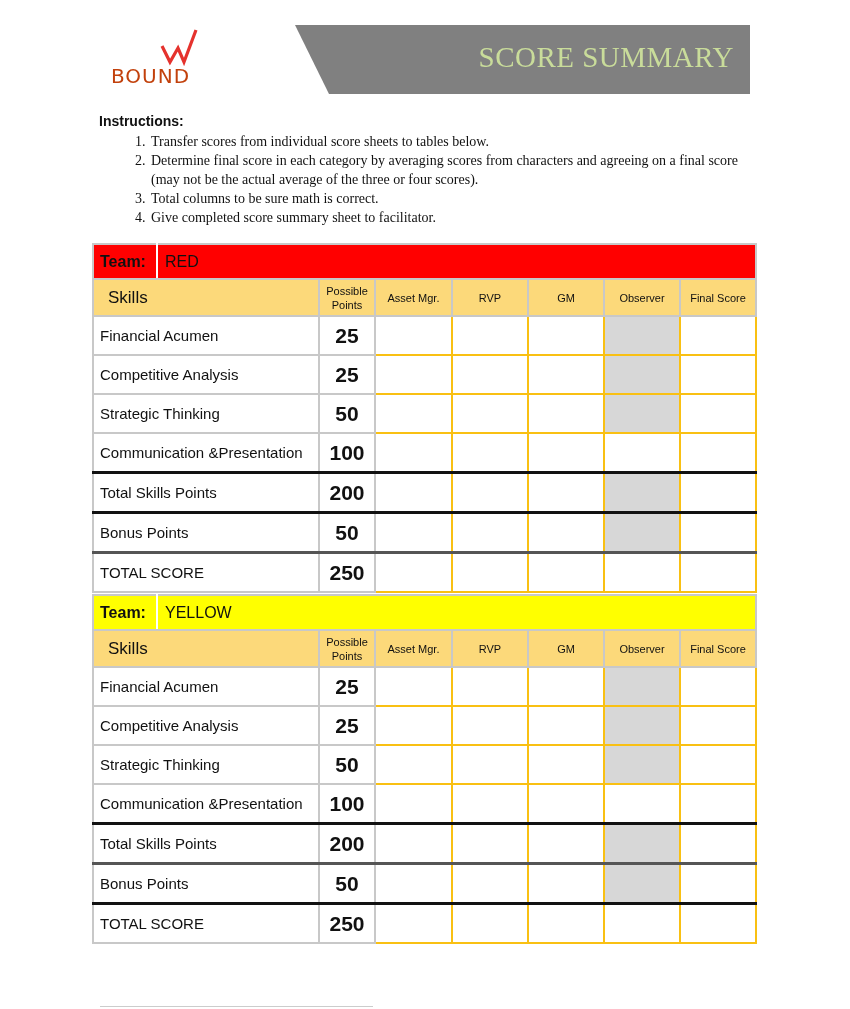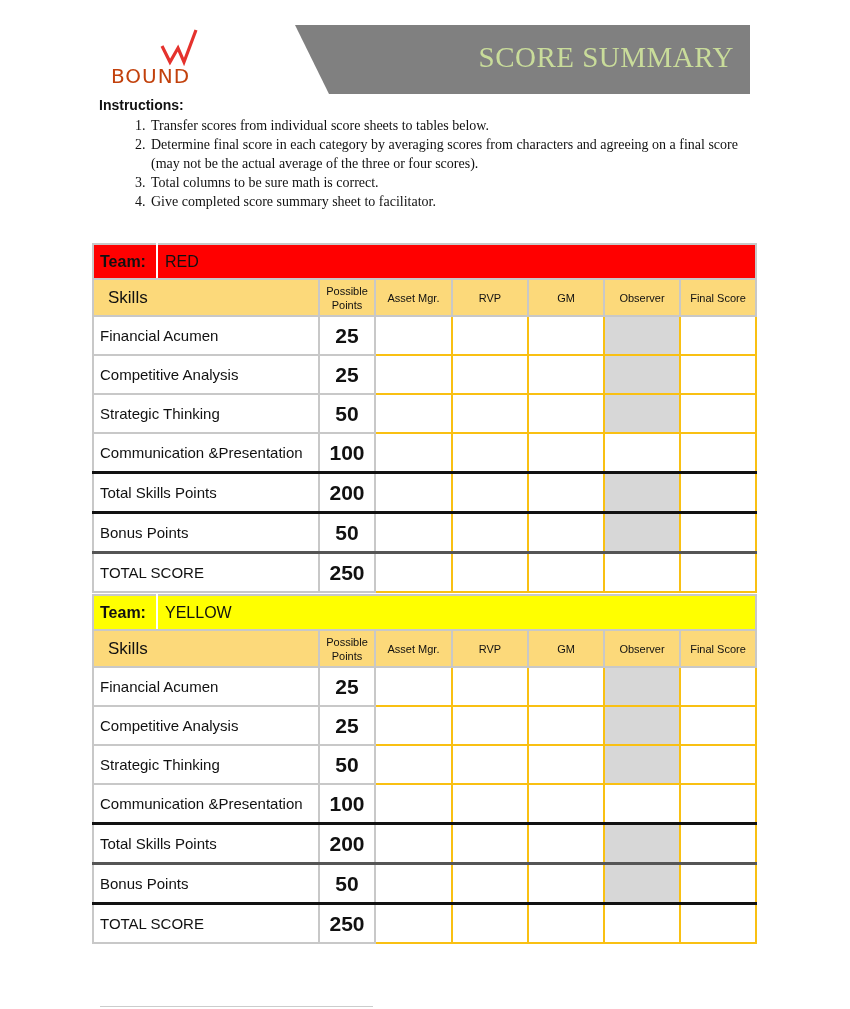--- a/index.html
+++ b/index.html
@@ -12,21 +12,21 @@
     .logo .up .w { color: transparent; display: inline-block; width: 33px; }
     .logo svg.check { position: absolute; left: 50px; top: -2px; }
     .logo .bound { position: absolute; left: 1px; top: 37px; font-size: 20px; color: #c2410c;
                    font-family: "DejaVu Sans", sans-serif; letter-spacing: 1px; line-height: 22px; }
 
     .banner { position: absolute; left: 295px; top: 25px; width: 455px; height: 69px; }
     .banner svg { position: absolute; left: 0; top: 0; }
     .banner .title { position: absolute; right: 16px; top: 16px; font-family: "Liberation Serif", "DejaVu Serif", serif;
                      font-size: 29px; color: #c9dc9a; letter-spacing: 0.5px; margin-left: 12px; }
 
-    .instructions { position: absolute; left: 99px; top: 96px; width: 660px; font-size: 14px; line-height: 19px; }
+    .instructions { position: absolute; left: 99px; top: 112px; width: 660px; font-size: 14px; line-height: 19px; }
     .instructions .hdr { font-weight: bold; font-size: 14px; }
     .instructions ol { margin: 1px 0 0 0; padding-left: 50px; }
     .instructions li { padding-left: 2px; font-family: Liberation Serif, serif; }
 
     .score-table { position: absolute; left: 92px; width: 663px; border-collapse: collapse; table-layout: fixed; }
     .score-table td { padding: 0; height: 37px; font-size: 15px; }
     .team-row td { height: 33px; }
     .team-row .team-label { font-weight: bold; font-size: 16px; padding-left: 6px; border: 2px solid #c8c8c8; border-right: 2px solid #ffffff; margin-top: 44px; }
     .team-row .team-name { font-size: 16px; padding-left: 7px; border: 2px solid #c8c8c8; border-left: none; }
     .head-row td { background: #fcd97a; height: 35px; border: 2px solid #c8c8c8; text-align: center; font-size: 11px; line-height: 14px; }

